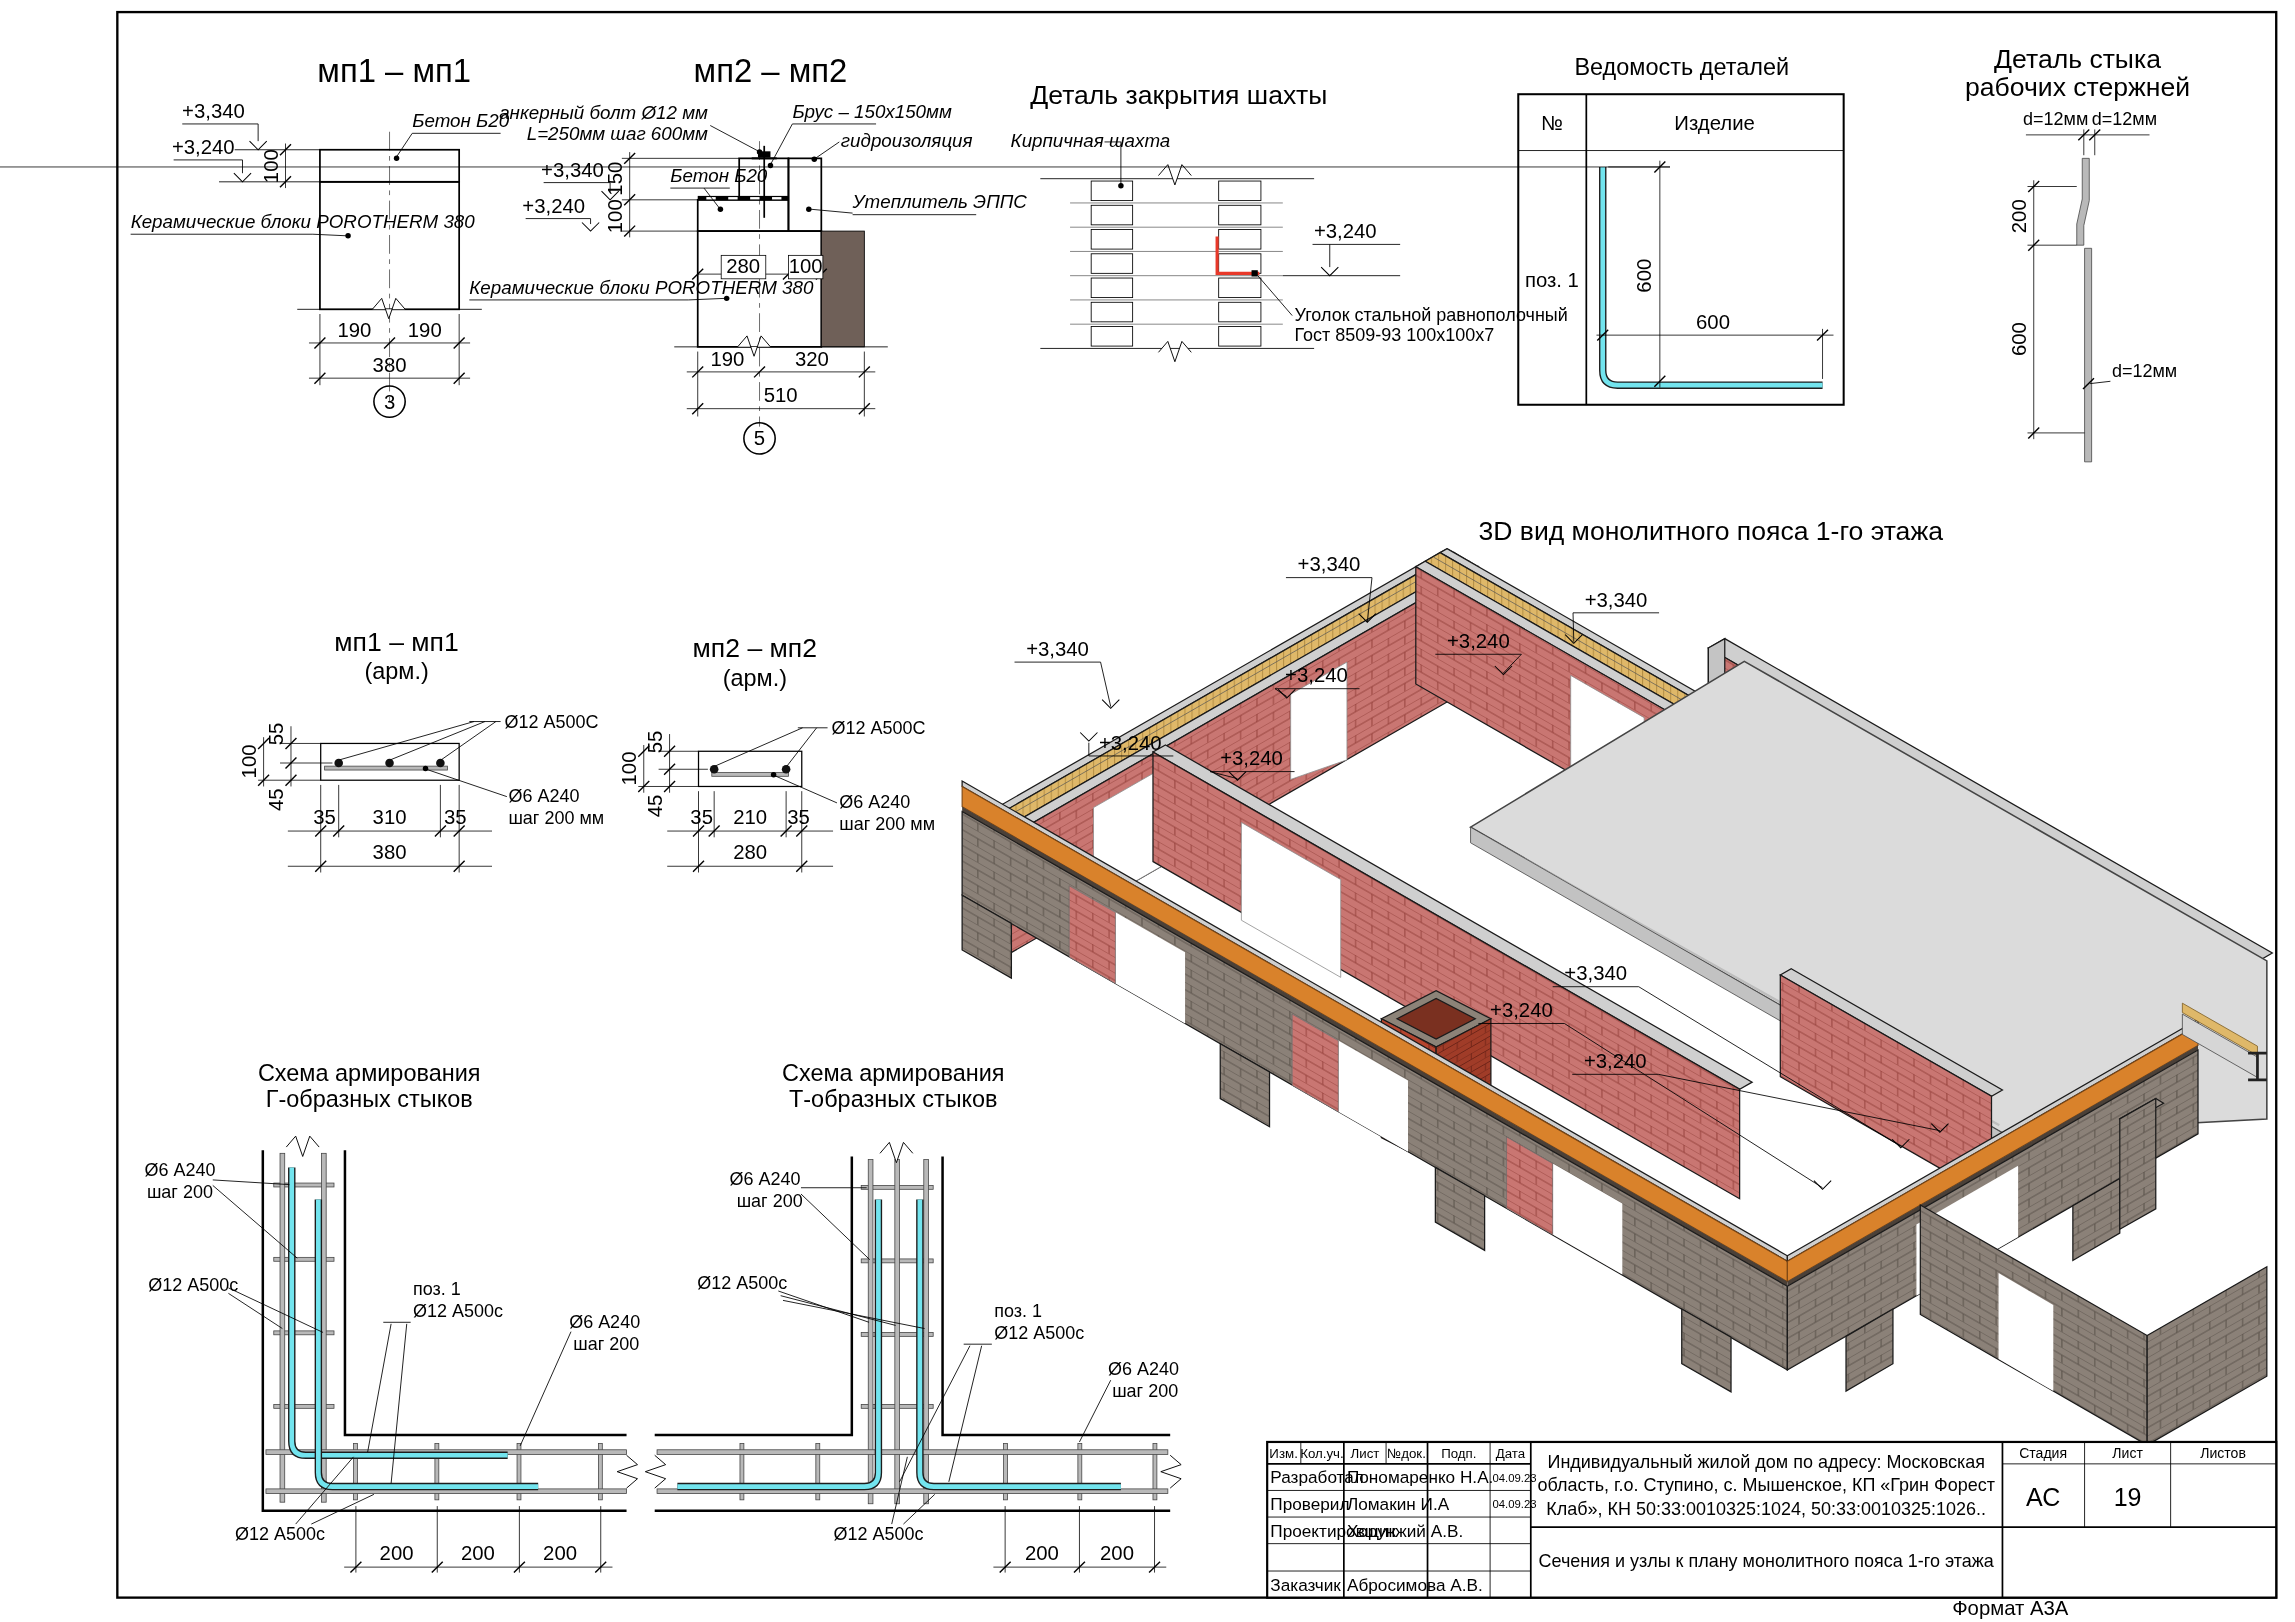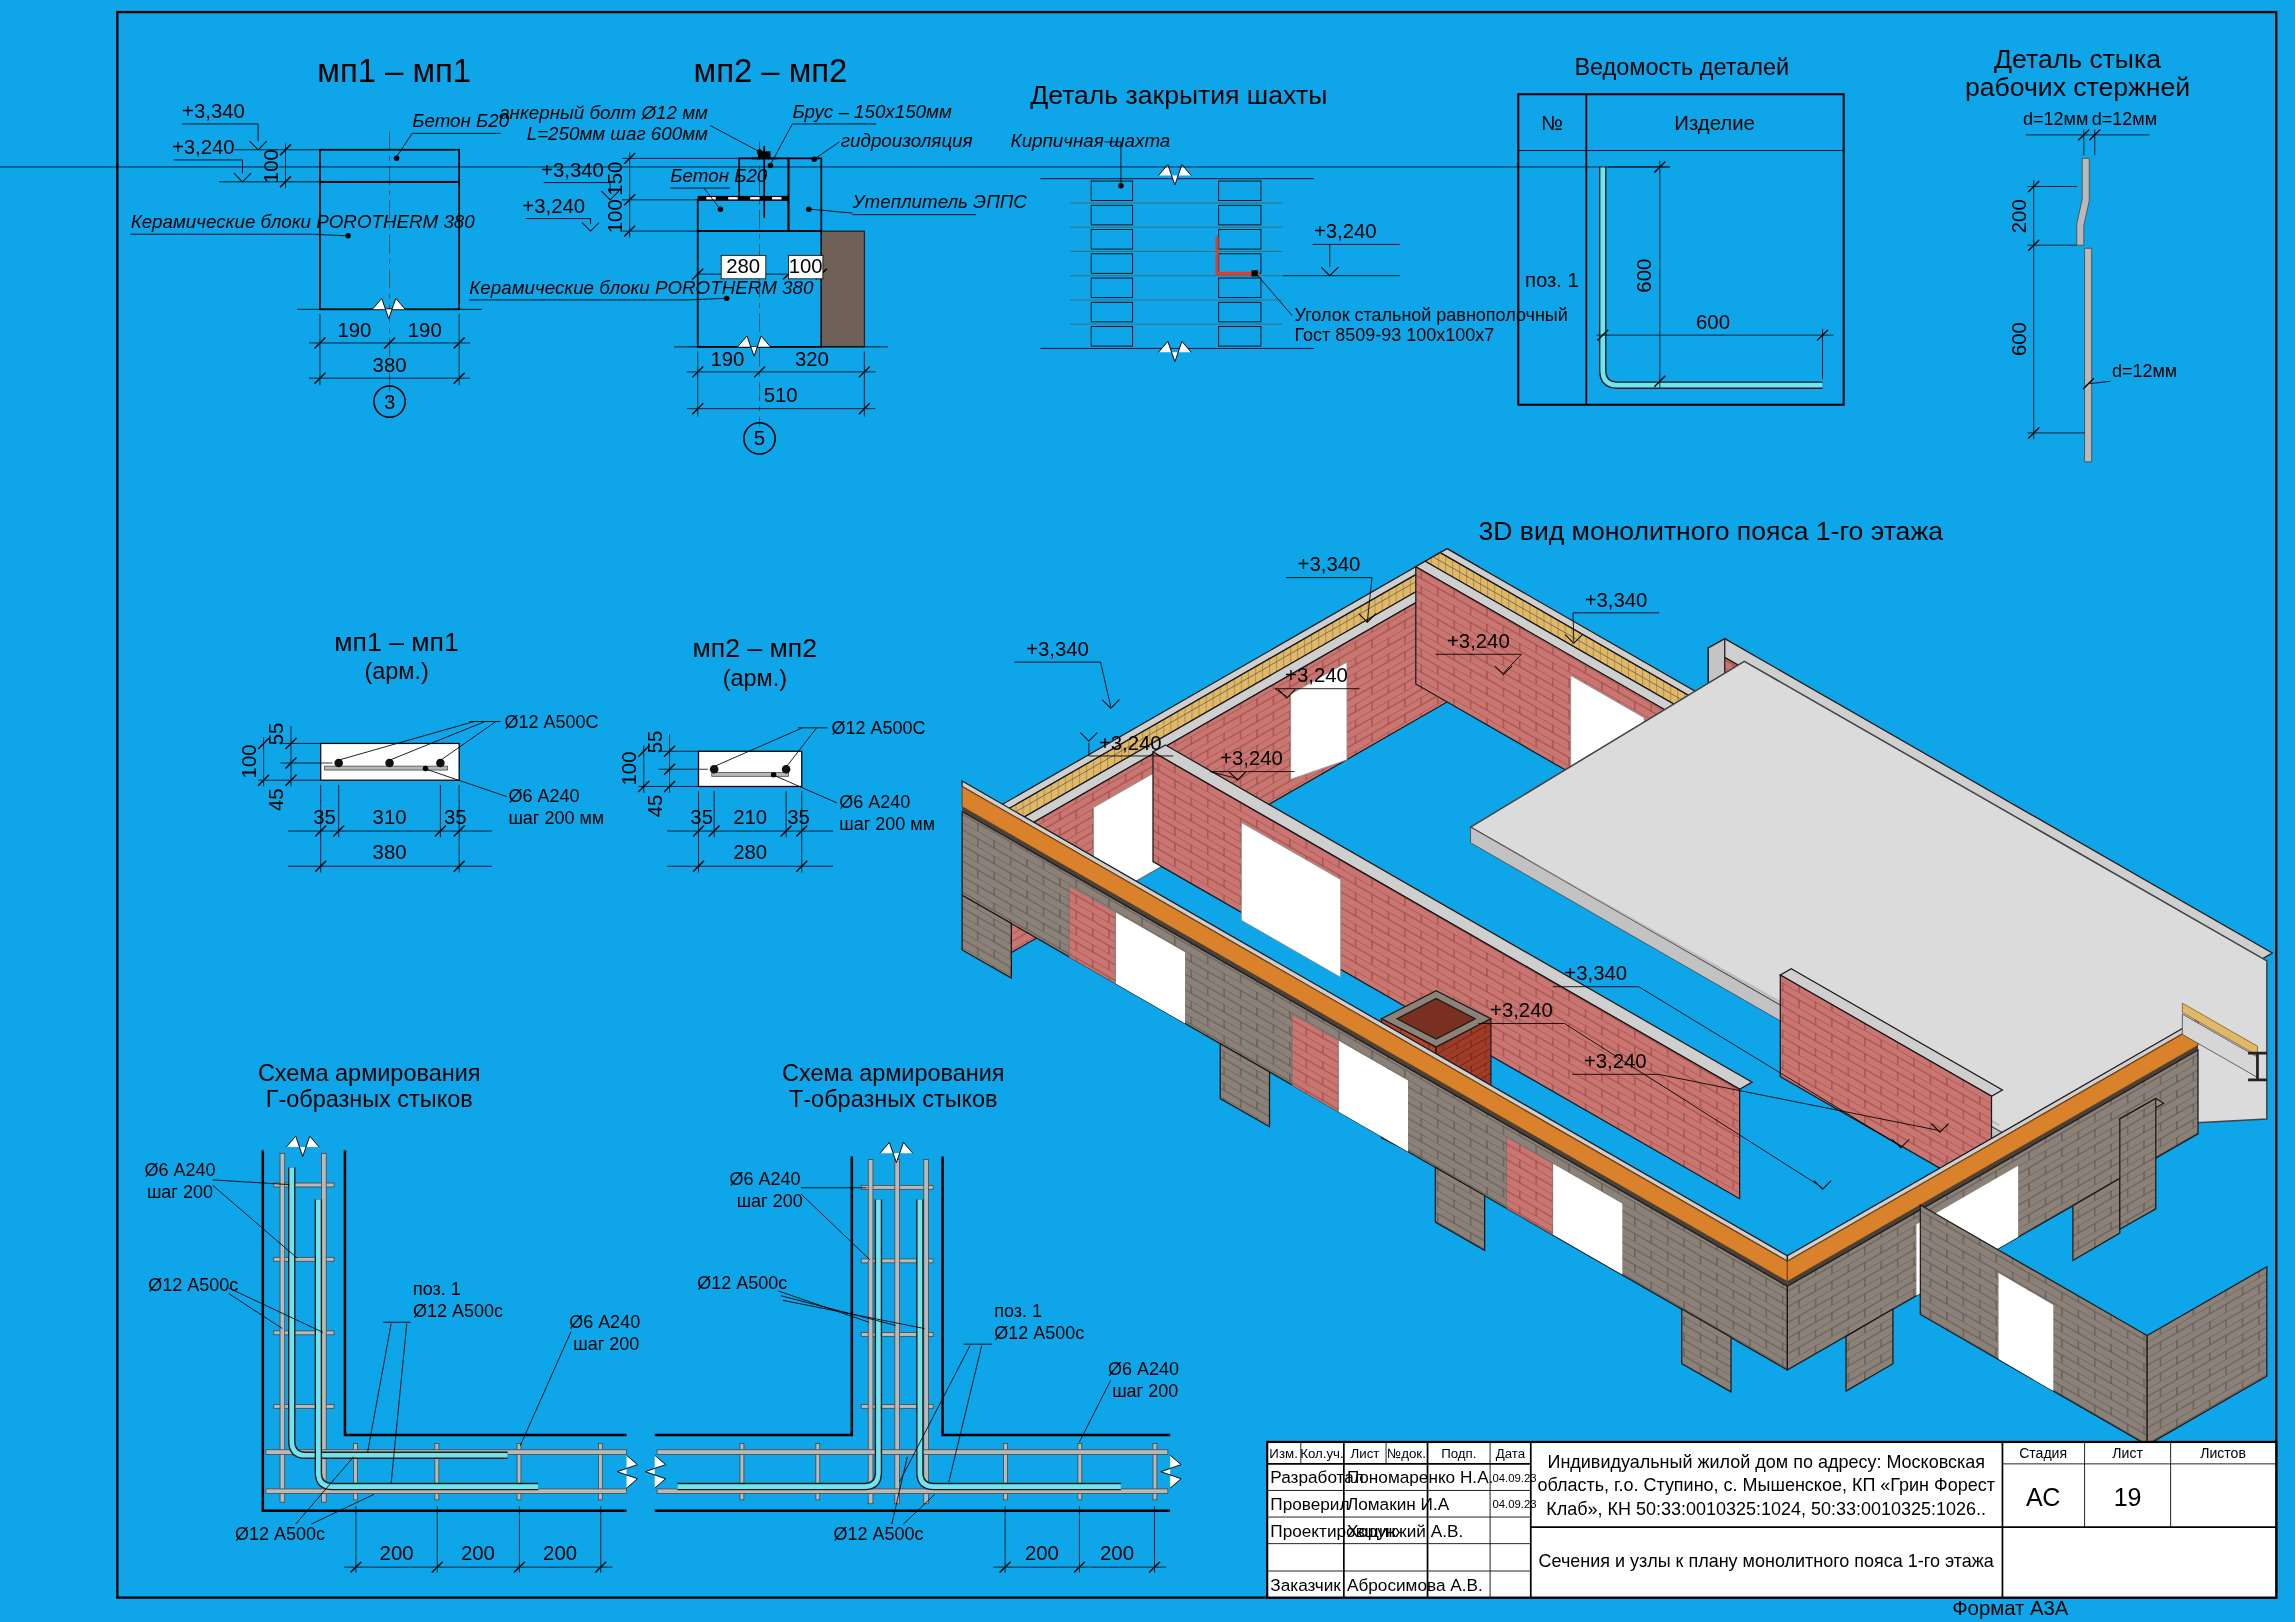--- a/index.html
+++ b/index.html
@@ -1,16 +1,16 @@
 <!DOCTYPE html>
 <html style="--brick: #c97672; --brickline: #96413c; --bricksec: #c9807a; --hatchblue: #98a0b8; --fnd: #8b8178; --fndline: #5b534b; --belt: #d9822b; --wood: #dfb869; --woodline: #ad873c; --concrete: #d8d8d8; --concline: #8f8f8f; --slab: #dbdbdb; --insul: #6f6058; --hydro: #d08038; --hydroline: #7c4a1c; --rebar: #72e4ee; --highlight: #e8392a; --chimA: #b5452f; --chimB: #a03c28; --chimline: #6e2418;font-size:12.5px"><head>
 <meta charset="utf-8">
 <style>
   html,body{margin:0;padding:0;background:#e8e8e8}
-  .sheet{position:relative;width:2295px;height:1623px;background:#0ea5e9;margin:0 auto;overflow:hidden}
+  .sheet{position:relative;width:2295px;height:1623px;background:#ffffff;margin:0 auto;overflow:hidden}
   svg{position:absolute;left:0;top:0}
   text{font-family:"Liberation Sans","DejaVu Sans",sans-serif;fill:#000}
   .ttl{font-size:42px}
   .ttl2{font-size:34px}
   .ttl3{font-size:30px}
   .sub{font-size:30px}
   .lab{font-size:24px;font-style:italic}
   .labu{font-size:24px;font-style:italic}
   .dim{font-size:26px}
   .dims{font-size:23px}

